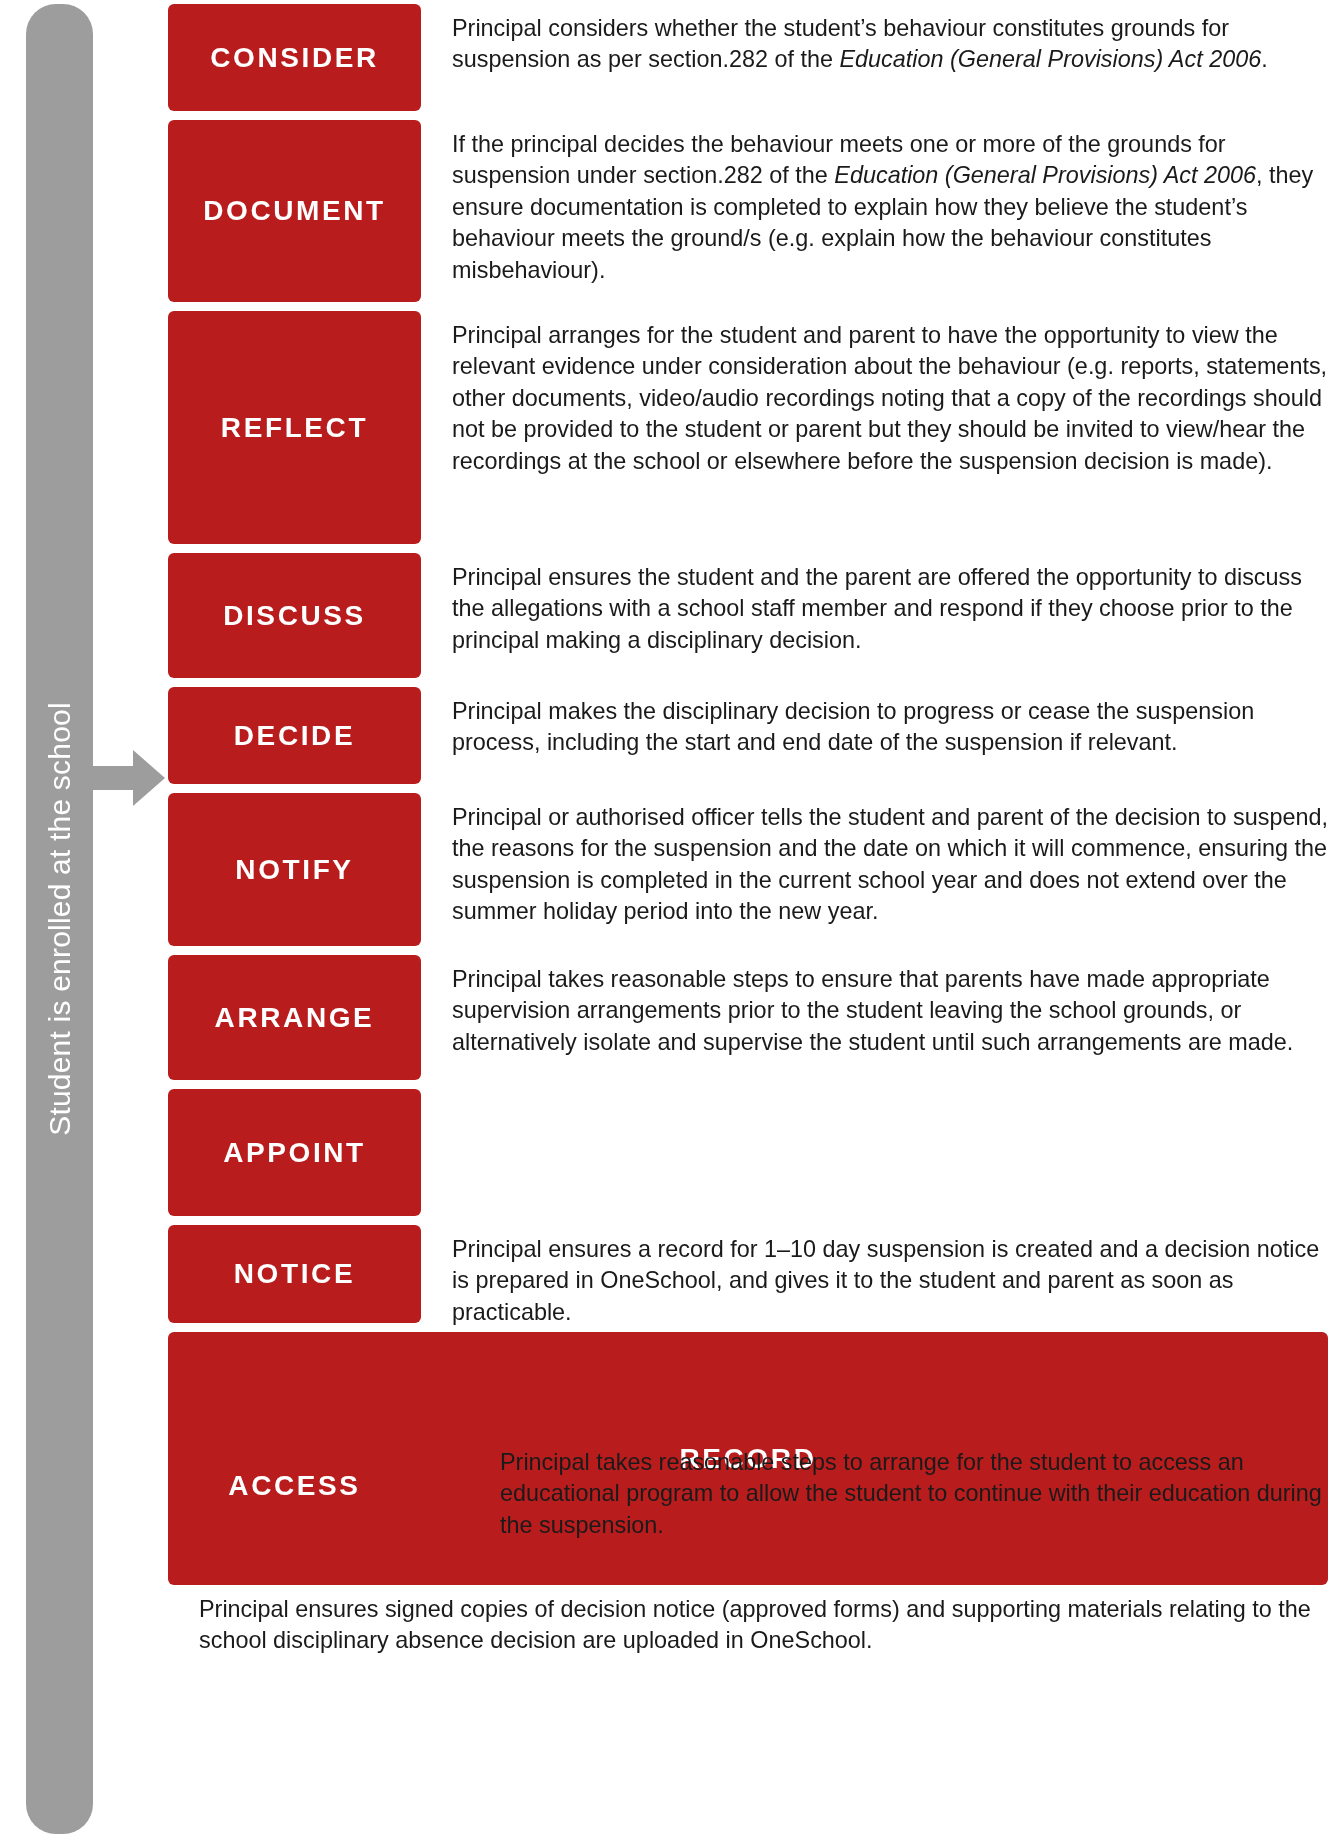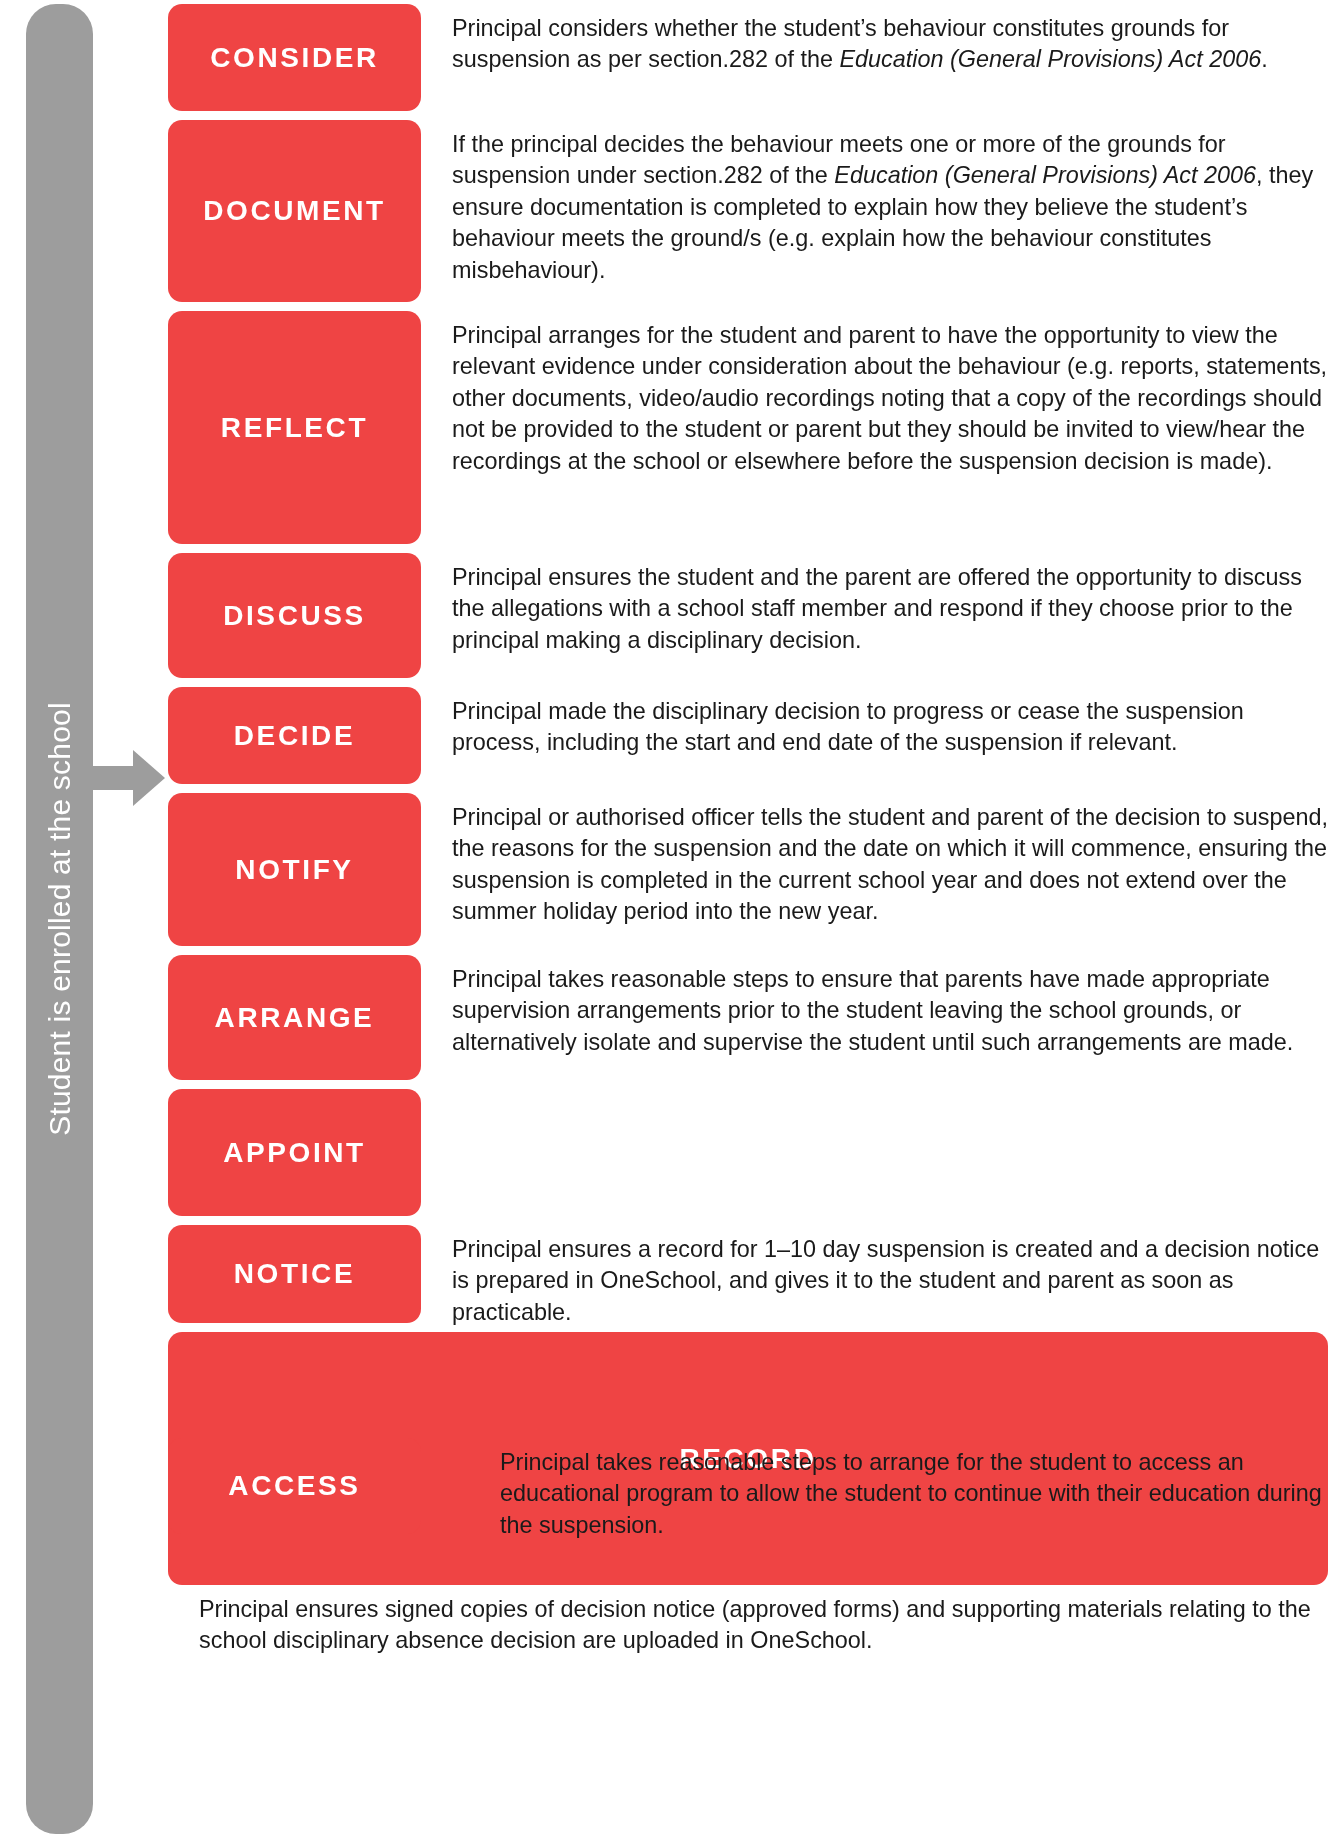--- a/index.html
+++ b/index.html
@@ -62,22 +62,22 @@
     top: 4px;
     width: 1160px;
   }
   .step {
     display: flex;
     align-items: stretch;
     margin-bottom: 9px;
   }
   .step-chip {
     flex: 0 0 253px;
-    background: #ef4444;
-    border-radius: 14px;
+    background: #b91c1c;
+    border-radius: 6px;
     color: #ffffff;
     display: flex;
     align-items: center;
     justify-content: center;
     text-align: center;
     font-size: 28px;
     font-weight: bold;
     letter-spacing: 2.6px;
     padding: 20px 4px;
   }
@@ -142,21 +142,21 @@
       <div class="step-desc">Principal arranges for the student and parent to have the opportunity to view the relevant evidence under consideration about the behaviour (e.g. reports, statements, other documents, video/audio recordings noting that a copy of the recordings should not be provided to the student or parent but they should be invited to view/hear the recordings at the school or elsewhere before the suspension decision is made).</div>
     </div>
 
     <div class="step h-discuss">
       <div class="step-chip">DISCUSS</div>
       <div class="step-desc">Principal ensures the student and the parent are offered the opportunity to discuss the allegations with a school staff member and respond if they choose prior to the principal making a disciplinary decision.</div>
     </div>
 
     <div class="step h-decide">
       <div class="step-chip">DECIDE</div>
-      <div class="step-desc">Principal made the disciplinary decision to progress or cease the suspension process, including the start and end date of the suspension if relevant.</div>
+      <div class="step-desc">Principal makes the disciplinary decision to progress or cease the suspension process, including the start and end date of the suspension if relevant.</div>
     </div>
 
     <div class="step h-notify">
       <div class="step-chip">NOTIFY</div>
       <div class="step-desc">Principal or authorised officer tells the student and parent of the decision to suspend, the reasons for the suspension and the date on which it will commence, ensuring the suspension is completed in the current school year and does not extend over the summer holiday period into the new year.</div>
     </div>
 
     <div class="step h-arrange">
       <div class="step-chip">ARRANGE</div>
       <div class="step-desc">Principal takes reasonable steps to ensure that parents have made appropriate supervision arrangements prior to the student leaving the school grounds, or alternatively isolate and supervise the student until such arrangements are made.</div>

